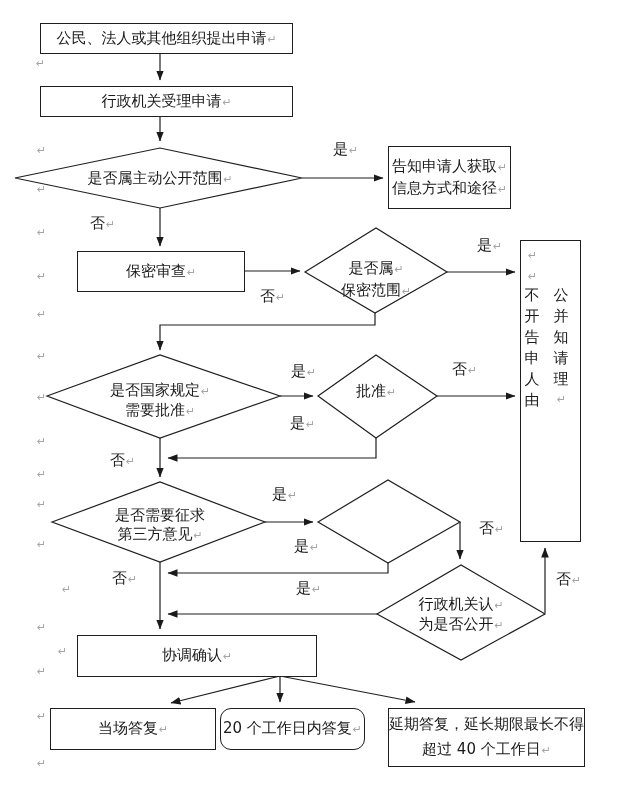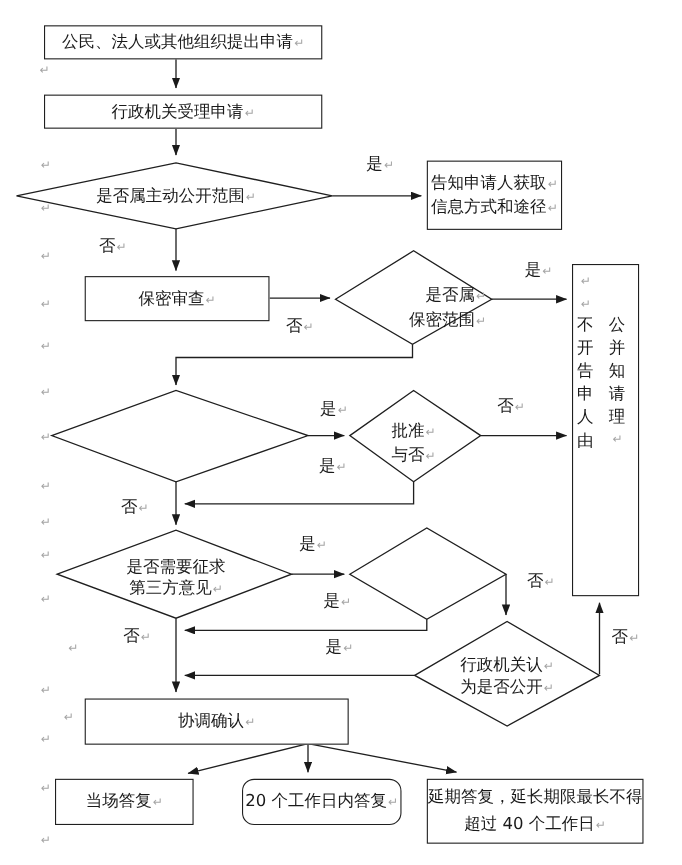--- a/index.html
+++ b/index.html
@@ -106,46 +106,49 @@
     <span>人</span>
       <span>理</span>
     <span>由</span>
       <span class="pilcrow">↵</span>
   </div>
 
   <div class="box" style="left:77px; top:635px; width:240px; height:42px;">
     <div><span>协调确认</span><span class="pilcrow">↵</span></div>
   </div>
 
-  <div class="box" style="left:50px; top:708px; width:126px; height:42px;">
+  <div class="box" style="left:50px; top:708px; width:166px; height:42px;">
     <div><span>当场答复</span><span class="pilcrow">↵</span></div>
   </div>
 
   <div class="box" style="left:220px; top:708px; width:145px; height:42px;border-radius:11px;">
     <div><span>20 个工作日内答复</span><span class="pilcrow">↵</span></div>
   </div>
 
   <div class="box" style="left:388px; top:708px; width:197px; height:59px; line-height:25px;justify-content:center;">
     <div><span>延期答复，延长期限最长不得</span></div>
     <div><span>超过 40 个工作日</span><span class="pilcrow">↵</span></div>
   </div>
 
   <div class="dlabel" style="left:30px; top:169px; width:260px;">
     <span>是否属主动公开范围</span><span class="pilcrow">↵</span>
   </div>
 
-  <div class="dlabel" style="left:310px; top:258px; width:132px; line-height:20px;text-align:right;">
+  <div class="dlabel" style="left:310px; top:258px; width:132px; line-height:20px;">
     <div><span>是否属</span><span class="pilcrow">↵</span></div>
     <div><span>保密范围</span><span class="pilcrow">↵</span></div>
   </div>
 
+  <div class="dlabel" style="left:60px; top:381px; width:200px;">
+    <div><span>是否国家规定</span><span class="pilcrow">↵</span></div>
+    <div><span>需要批准</span><span class="pilcrow">↵</span></div>
+  </div>
 
   <div class="dlabel" style="left:328px; top:381px; width:96px; line-height:20px;">
     <div><span>批准</span><span class="pilcrow">↵</span></div>
-    <div><span>与否</span><span class="pilcrow">↵</span></div>
   </div>
 
   <div class="dlabel" style="left:60px; top:506px; width:200px;">
     <div><span>是否需要征求</span></div>
     <div><span>第三方意见</span><span class="pilcrow">↵</span></div>
   </div>
 
 
   <div class="dlabel" style="left:380px; top:595px; width:162px;">
     <div><span>行政机关认</span><span class="pilcrow">↵</span></div>

